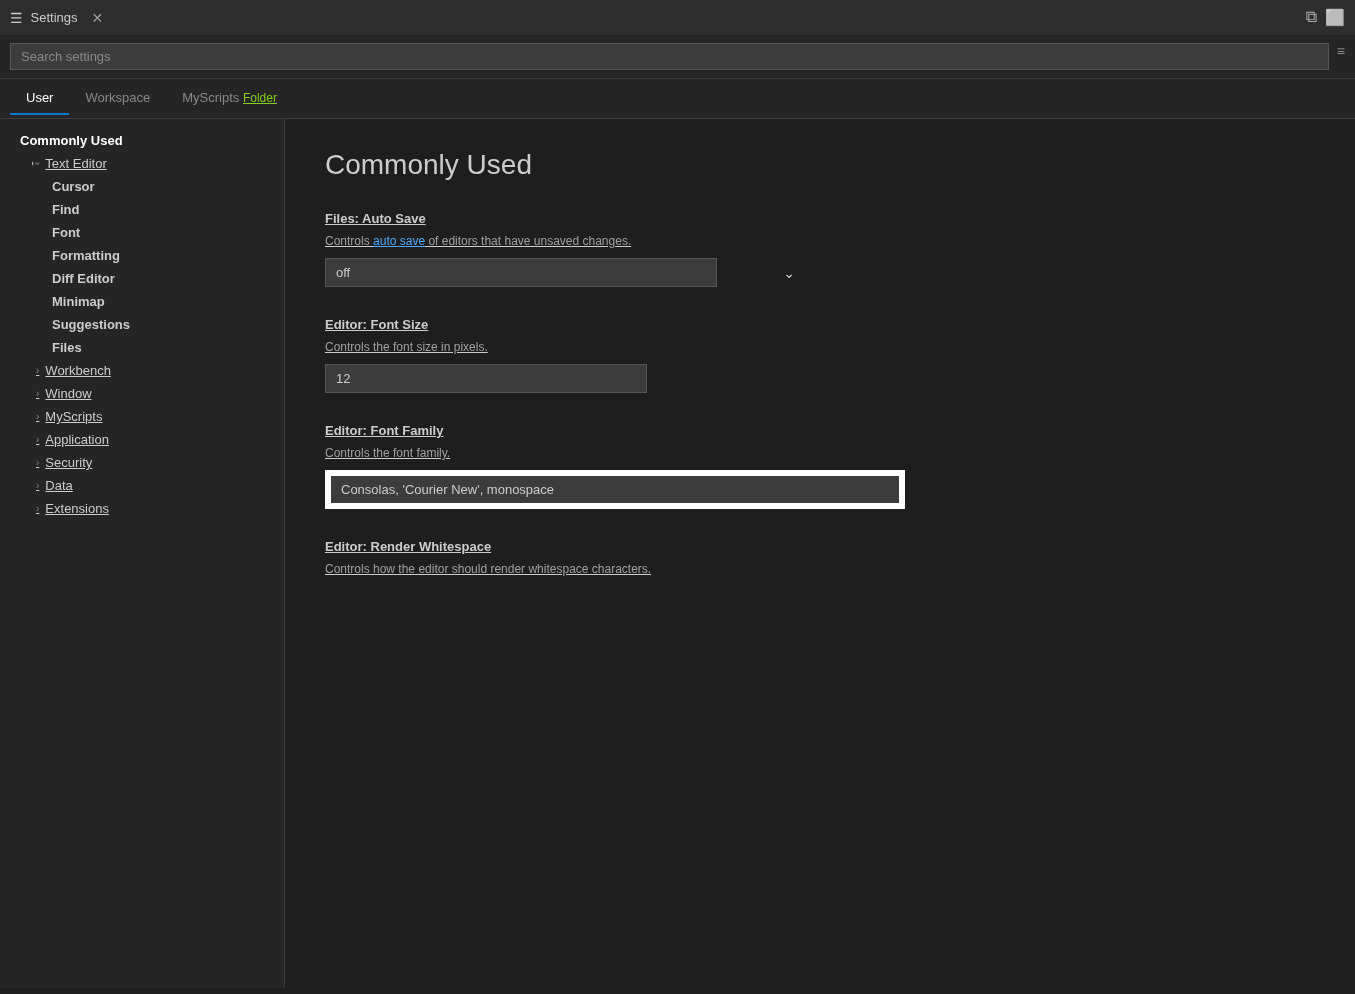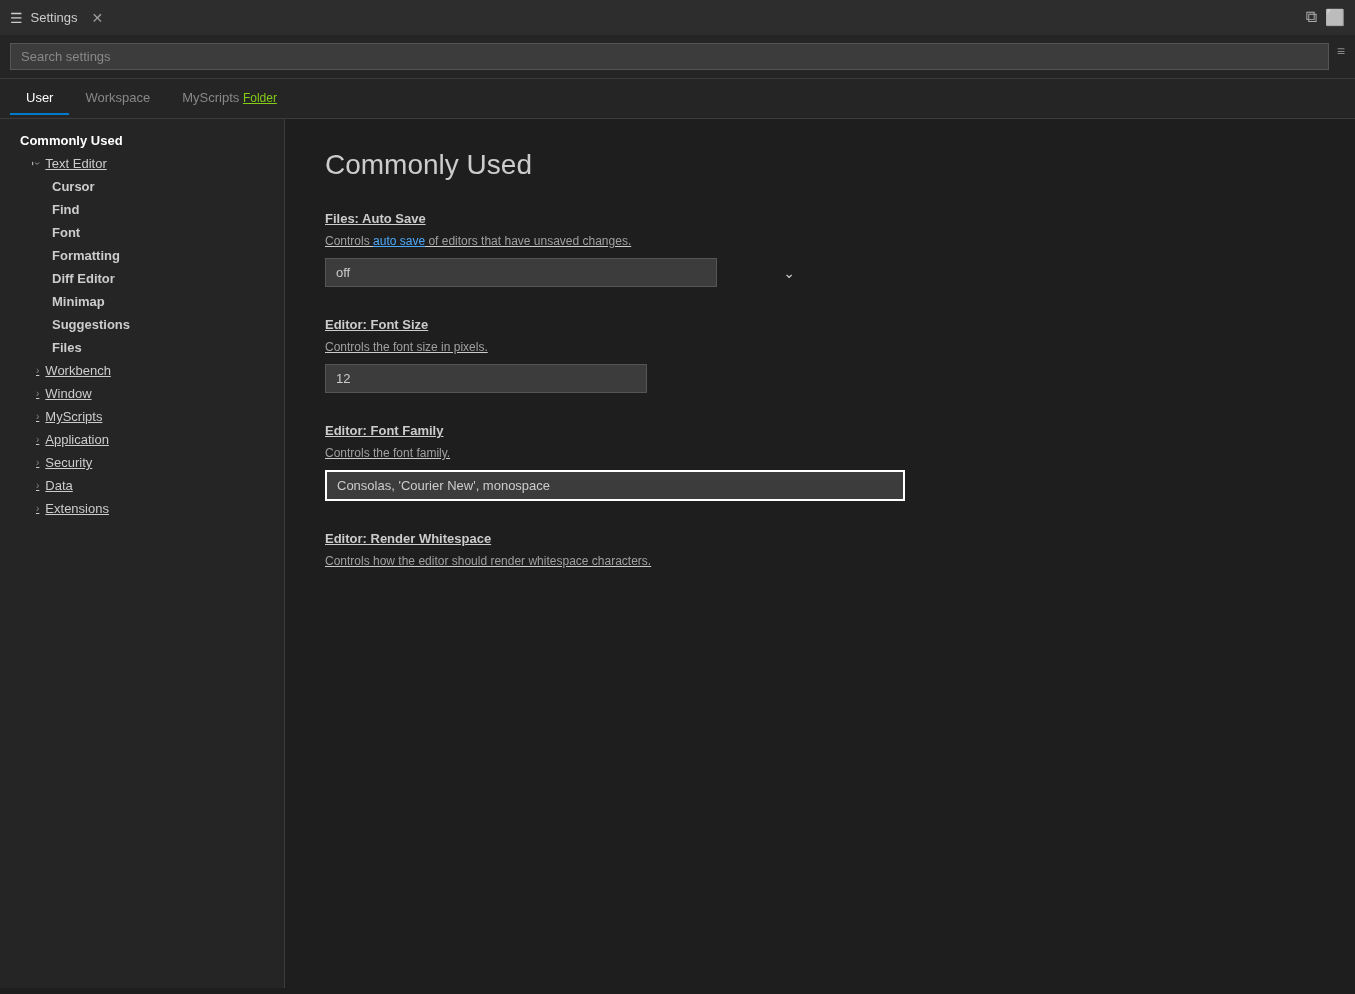--- a/index.html
+++ b/index.html
@@ -211,21 +211,21 @@
       color: #cccccc;
       font-size: 13px;
       padding: 6px 10px;
       width: 322px;
       outline: none;
     }
 
     
     .setting-text-input {
       background: #3c3c3c;
-      border: 2px solid #ffffff;
+      border: 6px solid #ffffff;
       color: #cccccc;
       font-size: 13px;
       padding: 6px 10px;
       width: 580px;
       outline: none;
     }
   </style>
 </head>
 <body>
 

